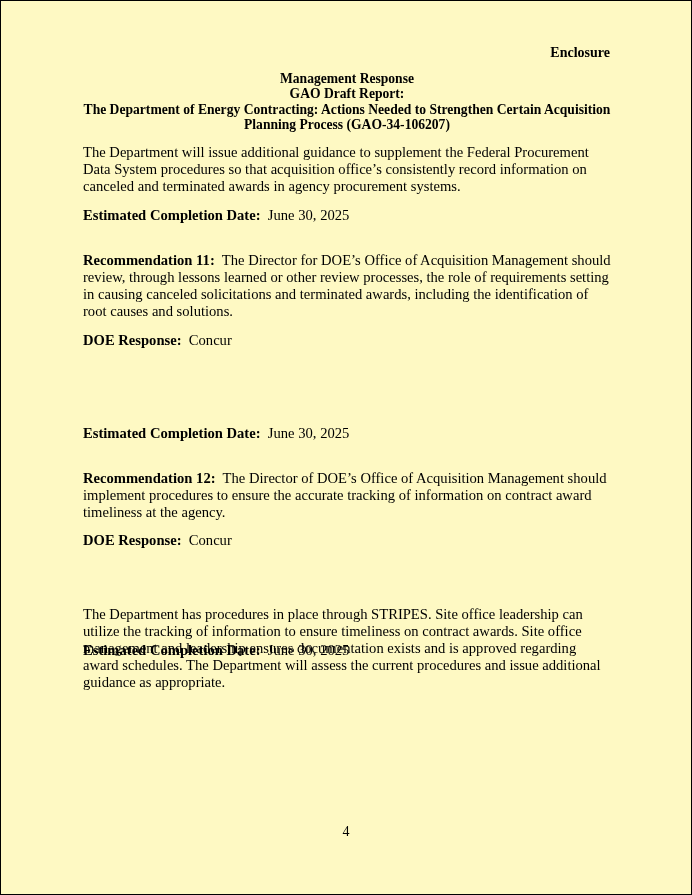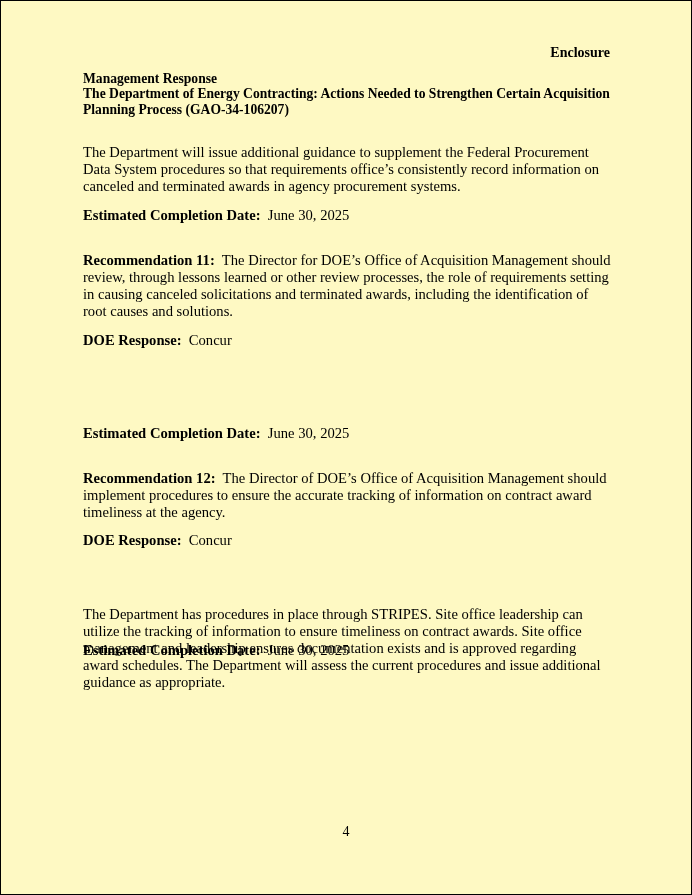--- a/index.html
+++ b/index.html
@@ -13,47 +13,48 @@
     color: #000;
     font-size: 14.6px;
     line-height: 17px;
   }
   .enclosure {
     position: absolute; top: 43px; right: 81px;
     font-weight: bold; font-size: 14px;
   }
   .title-block {
     position: absolute; top: 70px; left: 82px; width: 528px;
-    text-align: left; font-weight: bold; font-size: 13.6px; line-height: 15.4px; font-family: Liberation Serif, serif;
+    text-align: center; font-weight: bold; font-size: 13.6px; line-height: 15.4px; font-family: Liberation Serif, serif;
   }
   .body {
     position: absolute; left: 82px; width: 530px;
   }
   .para { margin: 0; }
   .b { font-weight: bold; }
   .page-number {
     position: absolute; top: 822px; left: 0; width: 690px; text-align: center;
     font-size: 14px;
   }
 </style>
 </head>
 <body>
 
 <div class="page">
 
   <div class="enclosure">Enclosure</div>
 
   <div class="title-block">
     <div>Management Response</div>
+    <div>GAO Draft Report:</div>
     <div>The Department of Energy Contracting: Actions Needed to Strengthen Certain Acquisition</div>
     <div>Planning Process (GAO-34-106207)</div>
   </div>
 
   <div class="body" style="top:143px;">
-    <p class="para">The Department will issue additional guidance to supplement the Federal Procurement Data System procedures so that requirements office’s consistently record information on canceled and terminated awards in agency procurement systems.</p>
+    <p class="para">The Department will issue additional guidance to supplement the Federal Procurement Data System procedures so that acquisition office’s consistently record information on canceled and terminated awards in agency procurement systems.</p>
   </div>
   <div class="body" style="top:206px;">
     <span class="b">Estimated Completion Date:</span>&nbsp;
     <span>June 30, 2025</span>
   </div>
 
   <div class="body" style="top:251px;">
     <p class="para">
       <span class="b">Recommendation 11:</span>&nbsp;
       <span>The Director for DOE’s Office of Acquisition Management should review, through lessons learned or other review processes, the role of requirements setting in causing canceled solicitations and terminated awards, including the identification of root causes and solutions.</span>

